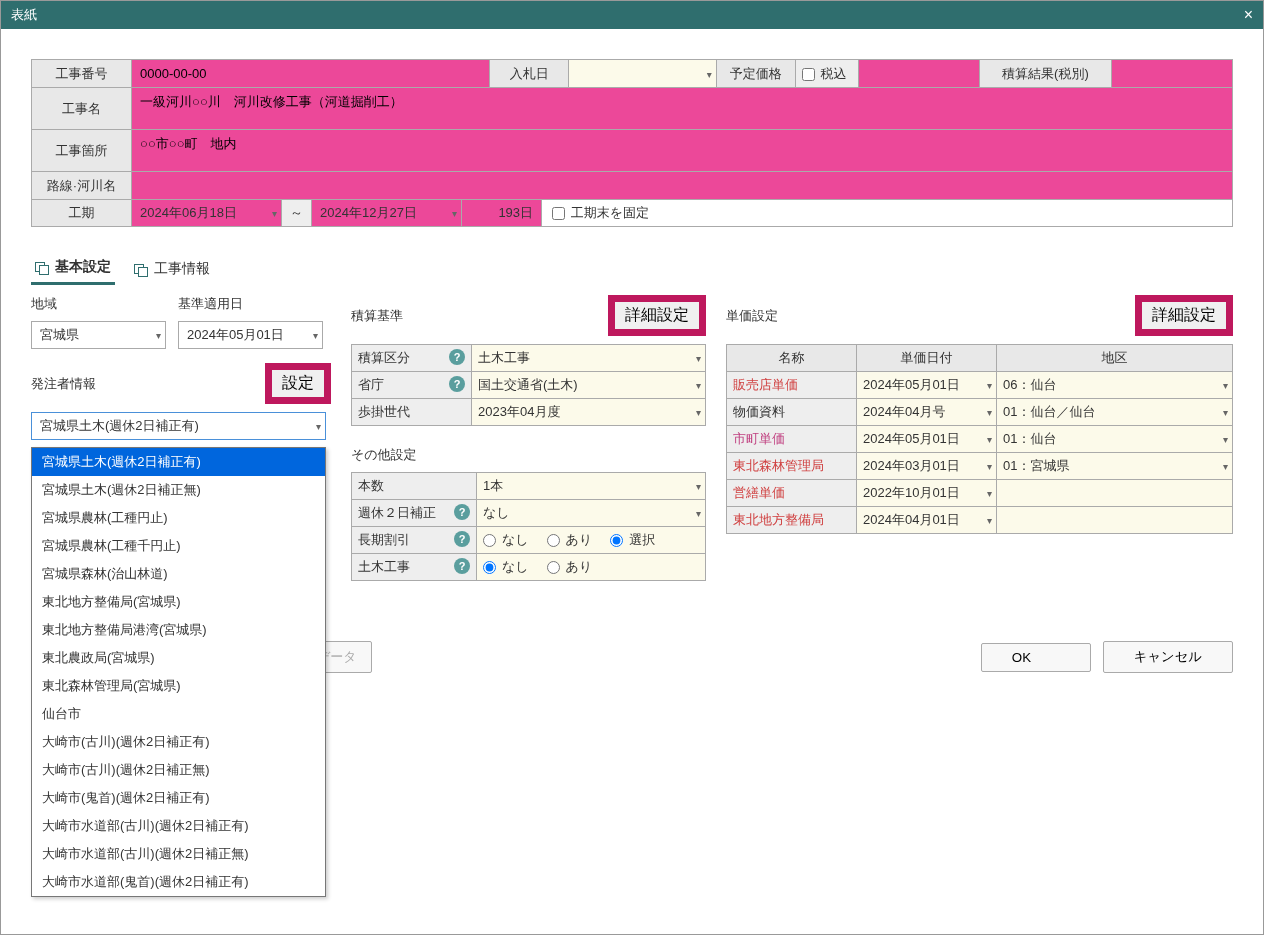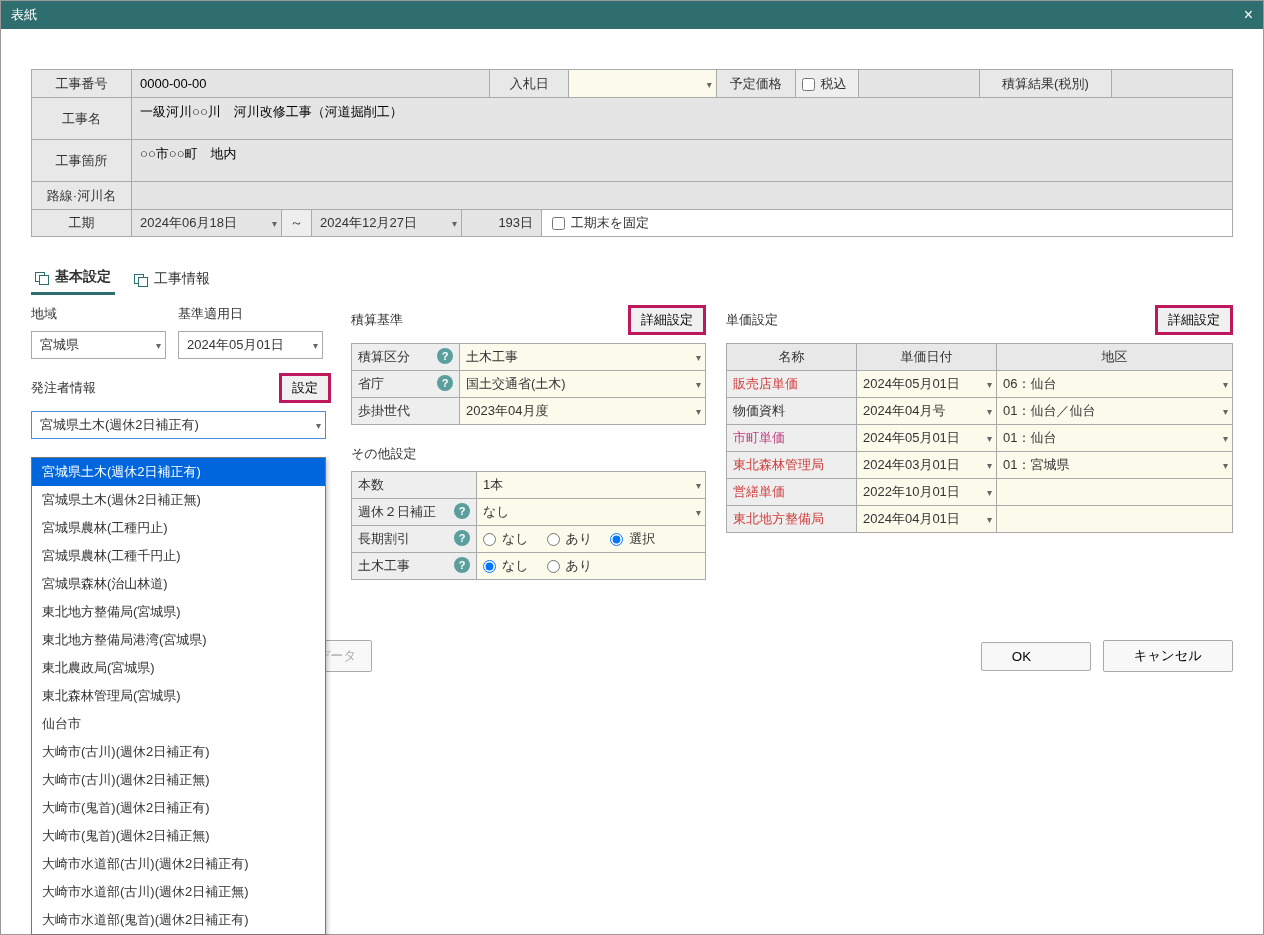--- a/index.html
+++ b/index.html
@@ -1,41 +1,41 @@
 <!DOCTYPE html>
 <html><head>
   <meta charset="utf-8">
   <style>
     * { box-sizing: border-box; margin: 0; padding: 0; font-family: "Meiryo", "MS PGothic", sans-serif; }
     body { background: #fff; font-size: 13px; color: #333; }
     .window { width: 1264px; height: 935px; border: 1px solid #999; position: relative; }
     .titlebar { background: #2f6e6e; color: #fff; padding: 4px 10px; display: flex; justify-content: space-between; align-items: center; height: 28px; }
     .titlebar .close { cursor: pointer; font-size: 16px; }
-    .content { padding: 40px 30px 10px 30px; }
+    .content { padding: 30px 30px 10px 30px; }
     
     table.form { border-collapse: collapse; width: 100%; margin-bottom: 25px; }
     table.form td { border: 1px solid #aaa; padding: 4px 6px; vertical-align: middle; }
     .label-cell { background: #e8e8e8; text-align: center; width: 95px; }
-    .value-cell { background: #e5e5e5; }
+    .value-cell { background: #ec4899; }
     .input-plain { border: none; background: transparent; width: 100%; padding: 2px; font-size: 13px; }
     .dd-arrow::after { content: "▾"; position: absolute; right: 4px; top: 50%; transform: translateY(-50%); font-size: 10px; color: #666; }
     
     .tabs { margin-bottom: 10px; display: flex; gap: 15px; }
     .tab { padding: 6px 4px; cursor: pointer; display: flex; align-items: center; gap: 6px; font-size: 14px; }
     .tab.active { font-weight: bold; border-bottom: 3px solid #2f6e6e; }
     .tab-icon { width: 14px; height: 10px; display: inline-block; position: relative; }
     .tab-icon::before { content: ""; width: 8px; height: 8px; border: 1px solid #2f6e6e; position: absolute; left: 0; top: 0; }
     .tab-icon::after { content: ""; width: 8px; height: 8px; border: 1px solid #2f6e6e; position: absolute; left: 4px; top: 3px; background: #fff; }
     
     .settings-row { display: flex; gap: 20px; align-items: flex-start; }
     .col { }
     .section-title { font-size: 13px; margin-bottom: 8px; display: flex; justify-content: space-between; align-items: center; }
     .select-box { border: 1px solid #aaa; background: #fff; padding: 4px 22px 4px 8px; position: relative; display: inline-block; min-width: 140px; cursor: pointer; }
     .select-box.wide { width: 295px; }
-    .small-btn { background: #f0f0f0; border: 3px solid #be185d; padding: 3px 10px; cursor: pointer; font-size: 13px; }
+    .small-btn { background: #f0f0f0; border: 7px solid #be185d; padding: 3px 10px; cursor: pointer; font-size: 16px; }
     
     .dropdown-list { position: absolute; background: #fff; border: 1px solid #777; width: 295px; z-index: 100; box-shadow: 2px 2px 4px rgba(0,0,0,0.2); max-height: 500px; overflow-y: auto; }
     .dropdown-list .opt { padding: 5px 10px; cursor: pointer; }
     .dropdown-list .opt.selected { background: #0066dd; color: #fff; }
     
     table.grid { border-collapse: collapse; width: 100%; }
     table.grid td, table.grid th { border: 1px solid #aaa; padding: 4px 6px; text-align: left; font-weight: normal; font-size: 13px; }
     table.grid th { background: #e8e8e8; text-align: center; }
     table.grid td.lbl { background: #eee; position: relative; }
     table.grid td.val { background: #fcfaea; }
@@ -144,37 +144,36 @@
               <div class="opt">宮城県農林(工種千円止)</div>
               <div class="opt">宮城県森林(治山林道)</div>
               <div class="opt">東北地方整備局(宮城県)</div>
               <div class="opt">東北地方整備局港湾(宮城県)</div>
               <div class="opt">東北農政局(宮城県)</div>
               <div class="opt">東北森林管理局(宮城県)</div>
               <div class="opt">仙台市</div>
               <div class="opt">大崎市(古川)(週休2日補正有)</div>
               <div class="opt">大崎市(古川)(週休2日補正無)</div>
               <div class="opt">大崎市(鬼首)(週休2日補正有)</div>
-              <div class="opt">大崎市(鬼首)(週休2日補正無)</div>
               <div class="opt">大崎市水道部(古川)(週休2日補正有)</div>
               <div class="opt">大崎市水道部(古川)(週休2日補正無)</div>
               <div class="opt">大崎市水道部(鬼首)(週休2日補正有)</div>
             </div>
         </div>
       </div>
 
       <div class="col" style="width:355px">
         <div class="section-title">
           <span>積算基準</span>
           <button class="small-btn">詳細設定</button>
         </div>
         <table class="grid">
           <tbody>
               <tr>
-                <td class="lbl" style="width:108px"><span>積算区分</span><span class="help-icon">?</span></td>
+                <td class="lbl" style="width:120px"><span>積算区分</span><span class="help-icon">?</span></td>
                 <td class="val cell-select dd-arrow">土木工事</td>
               </tr>
           <tr>
                 <td class="lbl"><span>省庁</span><span class="help-icon">?</span></td>
                 <td class="val cell-select dd-arrow">国土交通省(土木)</td>
               </tr>
           <tr>
                 <td class="lbl"><span>歩掛世代</span></td>
                 <td class="val cell-select dd-arrow">2023年04月度</td>
               </tr>

